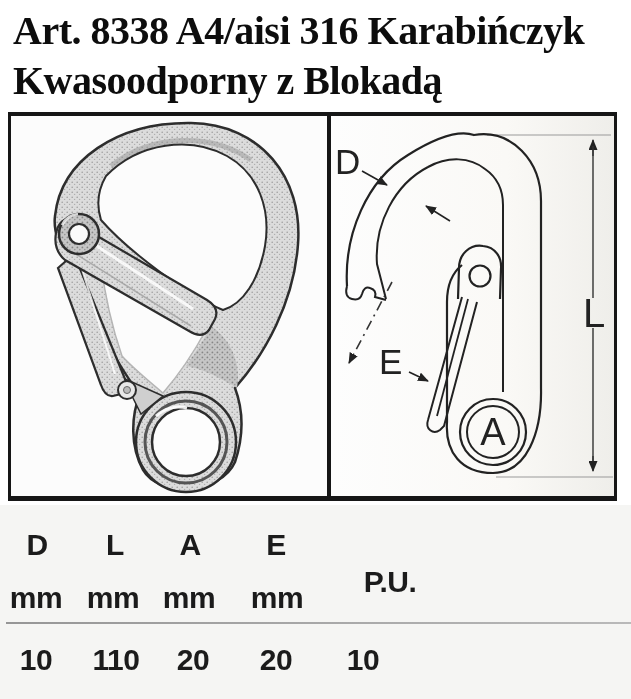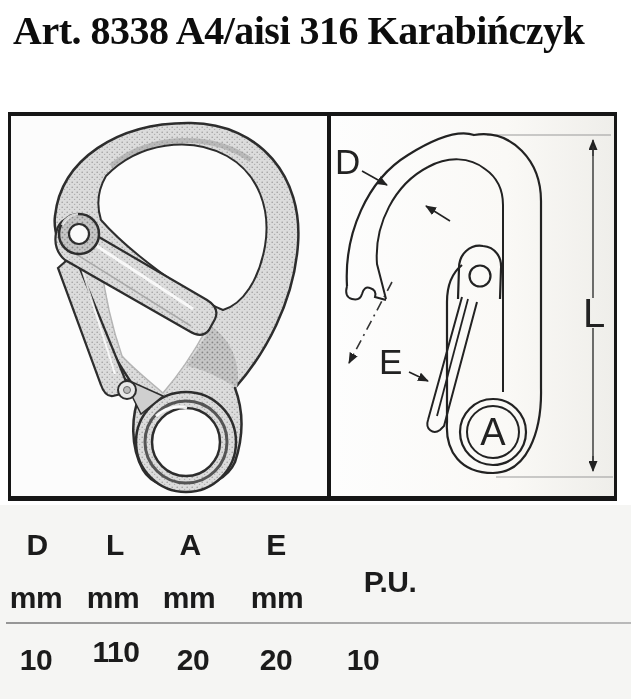--- a/index.html
+++ b/index.html
@@ -25,20 +25,21 @@
   .edge-shade{position:absolute;right:0;top:106px;width:17px;height:593px;pointer-events:none;
        background:linear-gradient(90deg,rgba(110,110,105,0) 0%,rgba(110,110,105,0.30) 100%);}
 </style>
 </head>
 <body>
 
 <div class="page">
 
   <div class="title">
     <div>Art. 8338 A4/aisi 316 Karabińczyk</div>
+    <div>Kwasoodporny z Blokadą</div>
   </div>
 
   <div class="panels">
 
     <svg class="panel-left" viewBox="0 0 316 380" preserveAspectRatio="none">
       <defs>
         <pattern id="stip" width="5" height="5" patternUnits="userSpaceOnUse">
           <rect width="5" height="5" fill="#dcdcdc"></rect>
           <circle cx="1.2" cy="1.2" r="0.8" fill="#9d9d9d"></circle>
           <circle cx="3.6" cy="3.4" r="0.7" fill="#aeaeae"></circle>
@@ -156,20 +157,20 @@
 
     <span class="cell" style="left:36px;top:78px">mm</span>
     <span class="cell" style="left:113px;top:78px">mm</span>
     <span class="cell" style="left:189px;top:78px">mm</span>
     <span class="cell" style="left:277px;top:78px">mm</span>
     <span class="cell" style="left:390px;top:62px">P.U.</span>
 
     <div class="sep"></div>
 
     <span class="cell" style="left:36px;top:140px">10</span>
-    <span class="cell" style="left:116px;top:132px">110</span>
+    <span class="cell" style="left:116px;top:140px">110</span>
     <span class="cell" style="left:193px;top:140px">20</span>
     <span class="cell" style="left:276px;top:140px">20</span>
     <span class="cell" style="left:363px;top:140px">10</span>
   </div>
 
   <div class="edge-shade"></div>
 </div>
 
 </body></html>

